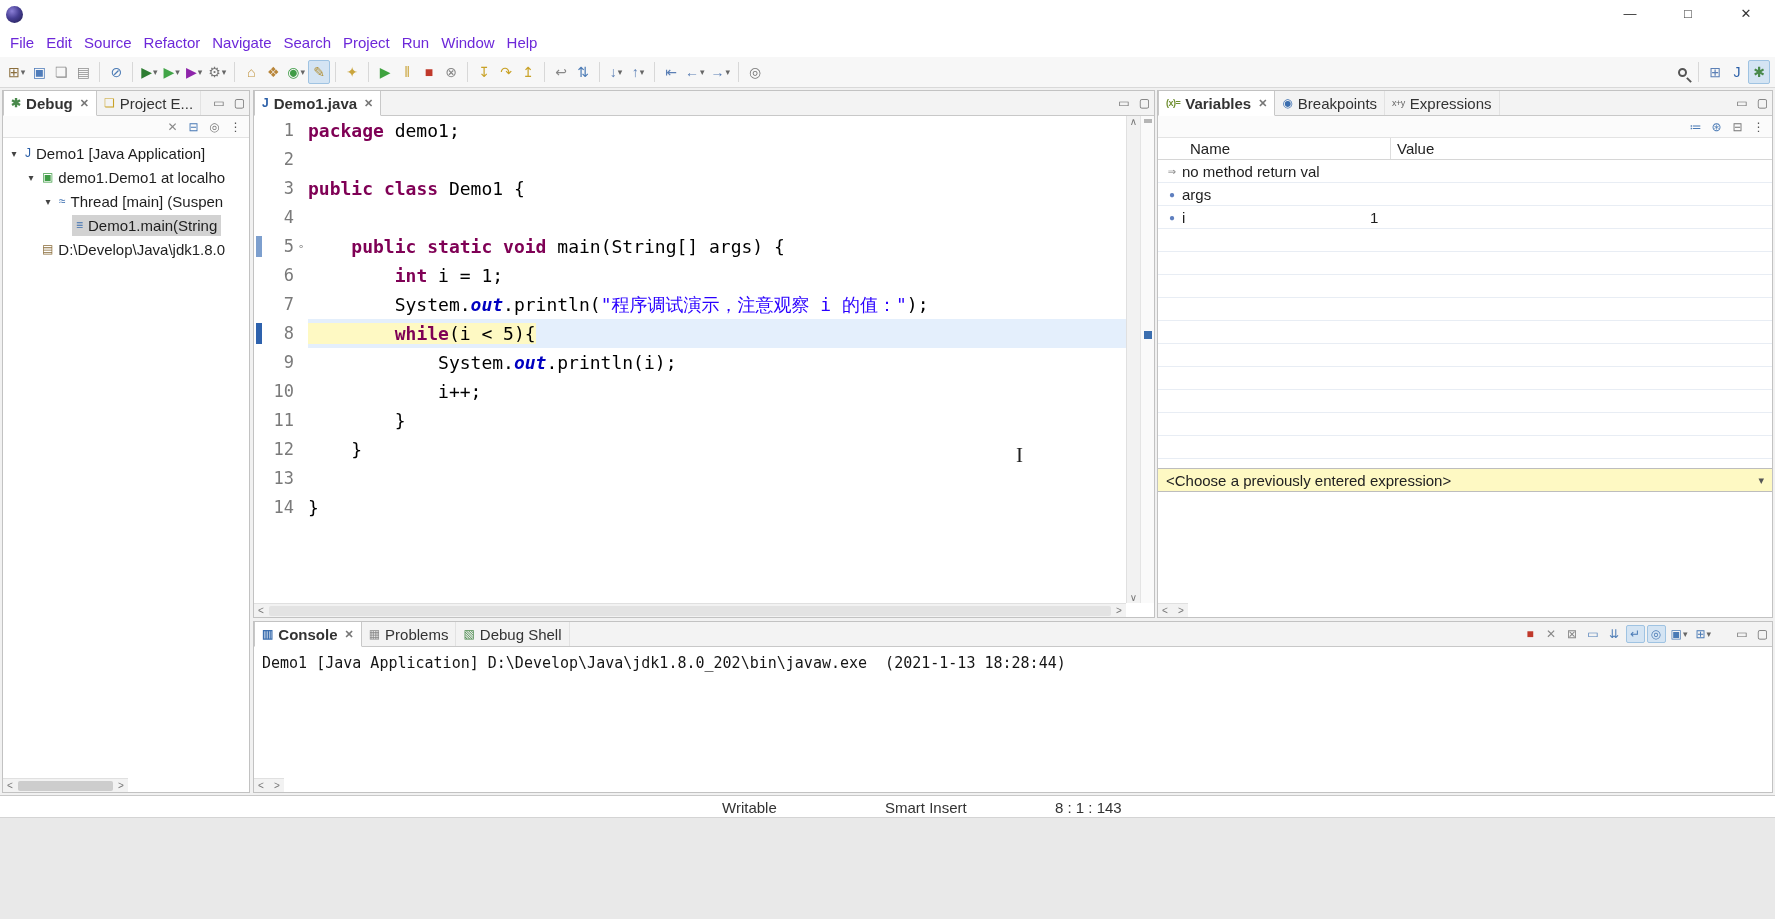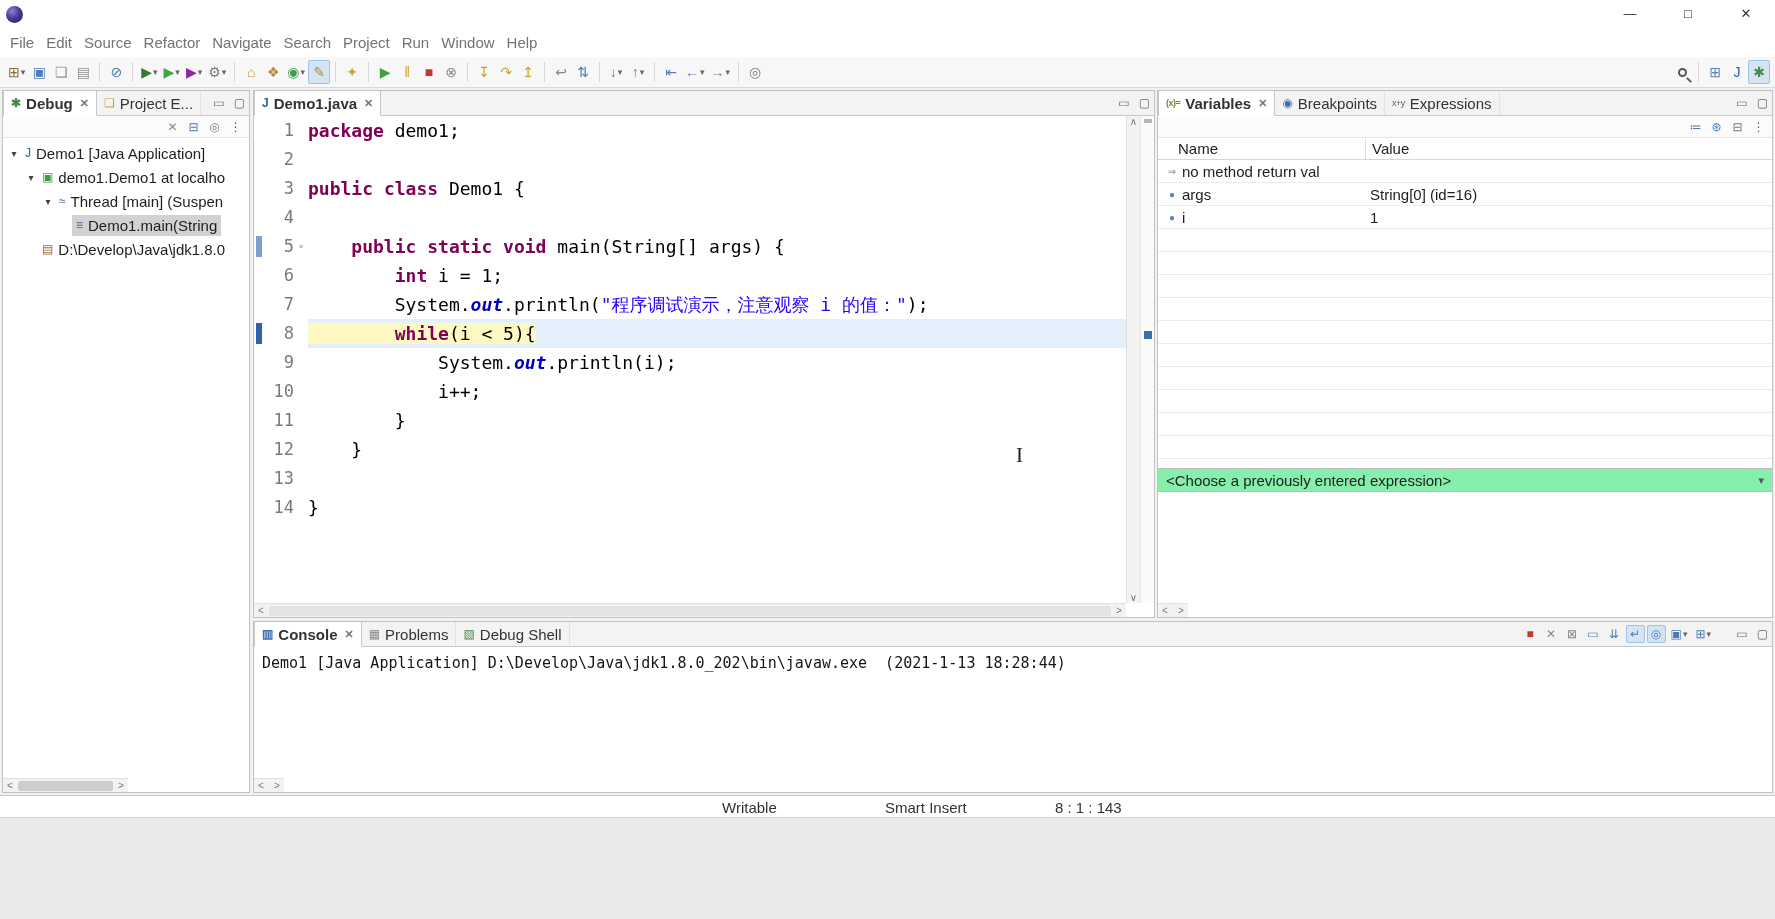--- a/index.html
+++ b/index.html
@@ -6,21 +6,21 @@
 html,body{background:#dcdcdc}
 .window{position:relative;width:1775px;height:919px;background:#f1f1f1;font-family:"Liberation Sans",sans-serif;font-size:15px;color:#1e1e1e;overflow:hidden}
 
 .titlebar{position:absolute;left:0;top:0;width:100%;height:28px;background:#fff;display:flex;align-items:center;padding-left:6px}
 .logo{width:17px;height:17px;border-radius:50%;background:radial-gradient(circle at 35% 30%,#8b7fd6 0%,#473f94 45%,#1d1a4b 100%);display:inline-block;flex:none}
 .title-text{margin-left:7px;font-size:14px;color:#555;white-space:nowrap}
 .win-controls{position:absolute;right:0;top:0;display:flex;height:28px}
 .win-btn{width:58px;text-align:center;line-height:28px;font-size:13px;color:#333}
 
 .menubar{position:absolute;left:0;top:28px;width:100%;height:29px;background:#fff;display:flex;align-items:center;padding-left:4px}
-.menu-item{padding:4px 6px;color:#737373}
+.menu-item{padding:4px 6px;color:#6d28d9}
 
 .toolbar{position:absolute;left:0;top:57px;width:100%;height:31px;background:#f7f7f7;border-bottom:1px solid #d9d9d9;display:flex;align-items:center;padding:0 5px}
 #toolbar-left{display:flex;align-items:center;flex:1;overflow:hidden}
 #toolbar-right{display:flex;align-items:center}
 .tb-btn{height:24px;min-width:22px;padding:0 2px;display:flex;align-items:center;justify-content:center;font-size:14px;border:1px solid transparent;border-radius:2px;flex:none}
 .tb-btn.pressed{background:#d4e4f3;border-color:#9fc3e2}
 .tb-glyph{line-height:1}
 .tb-dd{font-size:9px;color:#666;margin-left:1px}
 .tb-sep{width:1px;height:20px;background:#d8d8d8;margin:0 5px;flex:none}
 .mag{width:9px;height:9px;border:2px solid #555;border-radius:50%;position:relative;display:inline-block}
@@ -67,27 +67,27 @@
 .tok-p{color:#000}
 
 .vscroll{position:absolute;top:25px;right:14px;width:14px;bottom:14px;background:#f2f2f2;border-left:1px solid #e0e0e0;display:flex;flex-direction:column;justify-content:space-between;align-items:center}
 .overview{position:absolute;top:25px;right:0;width:14px;bottom:14px;background:#fafafa;border-left:1px solid #e4e4e4}
 .ov-mark{position:absolute;left:3px;width:8px}
 .hscroll{position:absolute;left:0;bottom:0;height:14px;background:#f2f2f2;border-top:1px solid #e0e0e0;display:flex;align-items:center}
 .sb-arrow{width:14px;text-align:center;font-size:10px;color:#777;flex:none}
 .sb-thumb{height:10px;background:#cdcdcd;border-radius:2px;margin:0 1px}
 
 .vt-header{height:22px;display:flex;align-items:center;border-bottom:1px solid #d6d6d6;color:#222}
-.vt-name{width:208px;padding-left:20px;border-right:1px solid #ddd;height:100%;display:flex;align-items:center}
+.vt-name{width:233px;padding-left:32px;border-right:1px solid #ddd;height:100%;display:flex;align-items:center}
 .vt-value{flex:1;padding-left:6px}
 .var-row{height:23px;display:flex;align-items:center;border-bottom:1px solid #e8edf4}
 .vr-ico{width:16px;text-align:center;font-size:10px;margin-left:6px;flex:none}
 .vr-name{width:184px;padding-left:2px;white-space:nowrap;overflow:hidden}
 .vr-value{flex:1;padding-left:6px;white-space:nowrap;overflow:hidden}
-.expr-bar{position:absolute;left:0;top:377px;width:100%;height:24px;background:#86efac;border-top:1px solid #bdbdbd;border-bottom:1px solid #bdbdbd;display:flex;align-items:center;padding:0 8px;color:#222}
+.expr-bar{position:absolute;left:0;top:377px;width:100%;height:24px;background:#fef9c3;border-top:1px solid #bdbdbd;border-bottom:1px solid #bdbdbd;display:flex;align-items:center;padding:0 8px;color:#222}
 .expr-dd{margin-left:auto;font-size:11px;color:#555}
 .rp-hscroll{bottom:0}
 
 .console-body{position:absolute;left:0;top:25px;right:0;bottom:14px;overflow:hidden;background:#fff;font-family:"DejaVu Sans Mono",monospace}
 .console-header{padding:7px 8px 0 8px;font-size:15px;color:#151515;white-space:pre}
 .console-output{padding:8px;font-size:17px;color:#000;white-space:pre}
 
 .statusbar{position:absolute;left:0;top:795px;width:100%;height:22px;background:#fff;border-top:1px solid #c9c9c9;color:#333}
 .sb-item{position:absolute;top:3px}
 #sb-writable{left:722px}#sb-insert{left:885px}#sb-pos{left:1055px}
@@ -415,21 +415,20 @@
     </div>
     <div id="vars-rows">
         <div class="var-row">
           <span class="vr-ico" style="color:#777777">⇒</span>
           <span class="vr-name">no method return val</span>
           <span class="vr-value"></span>
         </div>
         <div class="var-row">
           <span class="vr-ico" style="color:#5f7fbf">●</span>
           <span class="vr-name">args</span>
-          <span class="vr-value">String[0] (id=16)</span>
         </div>
         <div class="var-row">
           <span class="vr-ico" style="color:#5f7fbf">●</span>
           <span class="vr-name">i</span>
           <span class="vr-value">1</span>
         </div>
         <div class="var-row"></div>
         <div class="var-row"></div>
         <div class="var-row"></div>
         <div class="var-row"></div>

